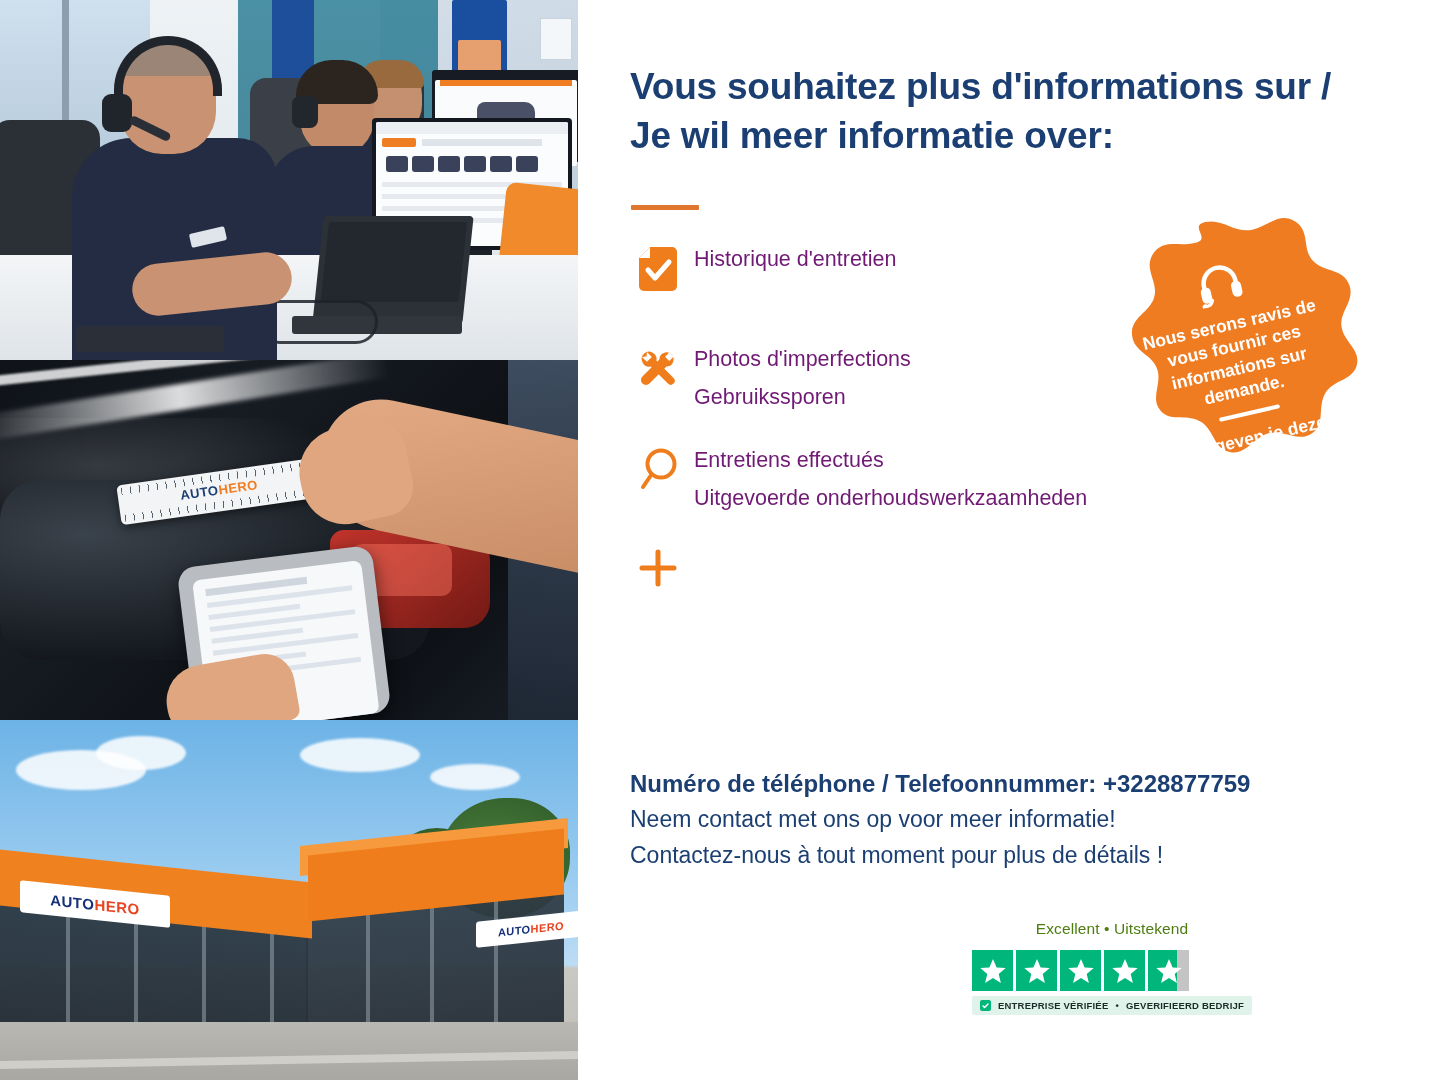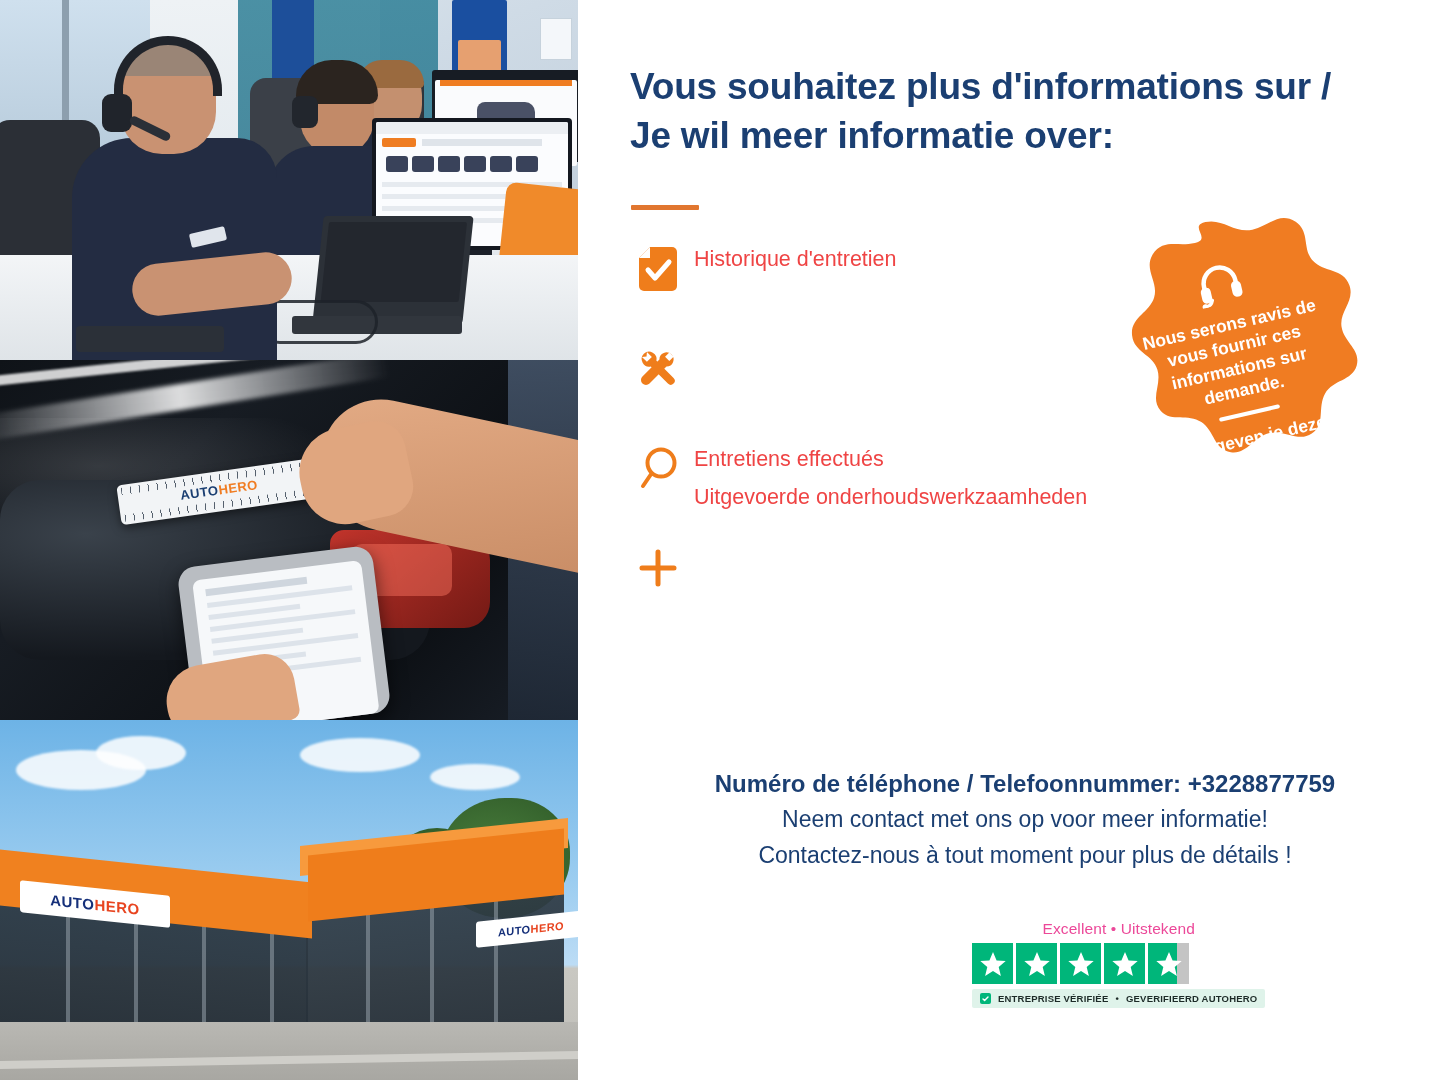--- a/index.html
+++ b/index.html
@@ -128,44 +128,44 @@
   
   .content { position: relative; flex: 1; height: 1080px; padding: 0; }
 
   .headline { position:absolute; left:52px; top:62px; width:780px;
               color:#1b3f72; font-size:37px; line-height:1.33; font-weight:700; letter-spacing:-.2px; }
   .rule { position:absolute; left:53px; top:205px; width:68px; height:5px; background:#e1762f; border-radius:1px; }
 
   .features { position:absolute; left:52px; top:240px; width:640px; }
   .feature { display:flex; align-items:flex-start; margin-bottom:24px; min-height:76px; }
   .f-icon { width:56px; flex:none; display:flex; align-items:center; justify-content:center; padding-top:6px; }
-  .f-text { color:#ef4444; font-size:21.5px; line-height:1.78; padding-left:8px; }
+  .f-text { color:#701a75; font-size:21.5px; line-height:1.78; padding-left:8px; }
   .f-text .l2 { display:block; }
 
   
   .badge { position:absolute; left:534px; top:216px; width:258px; height:320px; transform:rotate(-13deg); }
   .blob { position:absolute; inset:0; }
   .blob svg { width:100%; height:100%; display:block; }
   .badge-inner { position:absolute; inset:0; display:flex; flex-direction:column;
                  align-items:center; justify-content:flex-start; padding:44px 26px 26px; }
   .badge .hs-icon { margin-bottom:6px; }
   .badge-t1, .badge-t2 { color:#fff; font-weight:700; text-align:center; line-height:1.28; }
   .badge-t1 { font-size:17.5px; }
   .badge-t2 { font-size:17.5px; margin-top:4px; }
   .badge-div { width:62px; height:4px; background:#fff; border-radius:2px; margin:10px 0 8px; }
 
-  .contact { position:absolute; left:52px; top:766px; width:790px; color:#1b3f72;text-align:center; }
+  .contact { position:absolute; left:52px; top:766px; width:790px; color:#1b3f72; }
   .contact .phone { font-size:24px; font-weight:700; line-height:1.5; }
   .contact .sub { font-size:23px; line-height:1.55; }
 
   .trust { position:absolute; left:380px; top:920px; width:440px; display:flex; align-items:flex-end; }
   .tp-logo { display:flex; align-items:center; gap:4px; padding-bottom:18px; }
   .tp-logo .word { font-size:33px; font-weight:700; color:#11100f; letter-spacing:-.8px; }
   .tp-right { margin-left:14px; }
-  .tp-excellent { font-size:15.5px; color:#ec4899; text-align:center; margin-bottom:5px; letter-spacing:.1px;}
+  .tp-excellent { font-size:15.5px; color:#4d7c0f; text-align:center; margin-bottom:12px; letter-spacing:.1px;}
   .stars { display:flex; gap:3px; }
   .star-box { width:41px; height:41px; background:#00b67a; position:relative; }
   .star-box.half { background:linear-gradient(90deg,#00b67a 0 70%, #c4c4c4 70% 100%); }
   .star-glyph { position:absolute; left:50%; top:50%; transform:translate(-50%,-50%); }
   .verified { margin-top:5px; background:#dff3ea; border-radius:2px; padding:4px 8px;
               display:flex; align-items:center; justify-content:center; gap:7px;
               font-size:9.5px; font-weight:700; color:#1d2b28; letter-spacing:.2px; }
   .vchk { width:11px; height:11px; background:#00b67a; border-radius:2px; display:flex; align-items:center; justify-content:center; }
 </style>
 </head>
@@ -353,20 +353,24 @@
             <g transform="rotate(45 22 22)">
               <path d="M22 3 a7 7 0 0 0 -5 12 v24 a5 5 0 0 0 10 0 V15 a7 7 0 0 0 -5 -12 Z" fill="#ef7d1b"></path>
               <path d="M19 3 v6 h6 V3 Z" fill="#fff"></path>
             </g>
             <g transform="rotate(-45 22 22)">
               <path d="M22 2 a7.5 7.5 0 0 0 -4 13.8 V40 a4 4 0 0 0 8 0 V15.8 A7.5 7.5 0 0 0 22 2 Z" fill="#ef7d1b"></path>
               <path d="M18.5 2.8 v7 h7 v-7 l-3.5 3 Z" fill="#fff"></path>
             </g>
           </svg>
         </div>
+        <div class="f-text">
+          <span class="l1">Photos d'imperfections</span>
+          <span class="l2">Gebruikssporen</span>
+        </div>
       </div>
 
       <div class="feature">
         <div class="f-icon">
           <svg width="42" height="44" viewBox="0 0 42 44">
             <circle cx="24" cy="17" r="13.5" stroke="#ef7d1b" stroke-width="4" fill="none"></circle>
             <path d="M14.5 27.5 L6 40" stroke="#ef7d1b" stroke-width="4" stroke-linecap="round"></path>
           </svg>
         </div>
         <div class="f-text">
@@ -448,19 +452,19 @@
             </div>
         </div>
         <div class="verified">
           <span class="vchk">
             <svg width="7" height="6" viewBox="0 0 7 6">
                 <path d="M1 3 L2.6 4.6 L6 1" stroke="#fff" stroke-width="1.4" fill="none" stroke-linecap="round" stroke-linejoin="round"></path>
               </svg>
           </span>
           <span>ENTREPRISE VÉRIFIÉE</span>
           <span>•</span>
-          <span>GEVERIFIEERD AUTOHERO</span>
+          <span>GEVERIFIEERD BEDRIJF</span>
         </div>
       </div>
     </div>
 
   </div>
 </div>
 
 </body></html>

